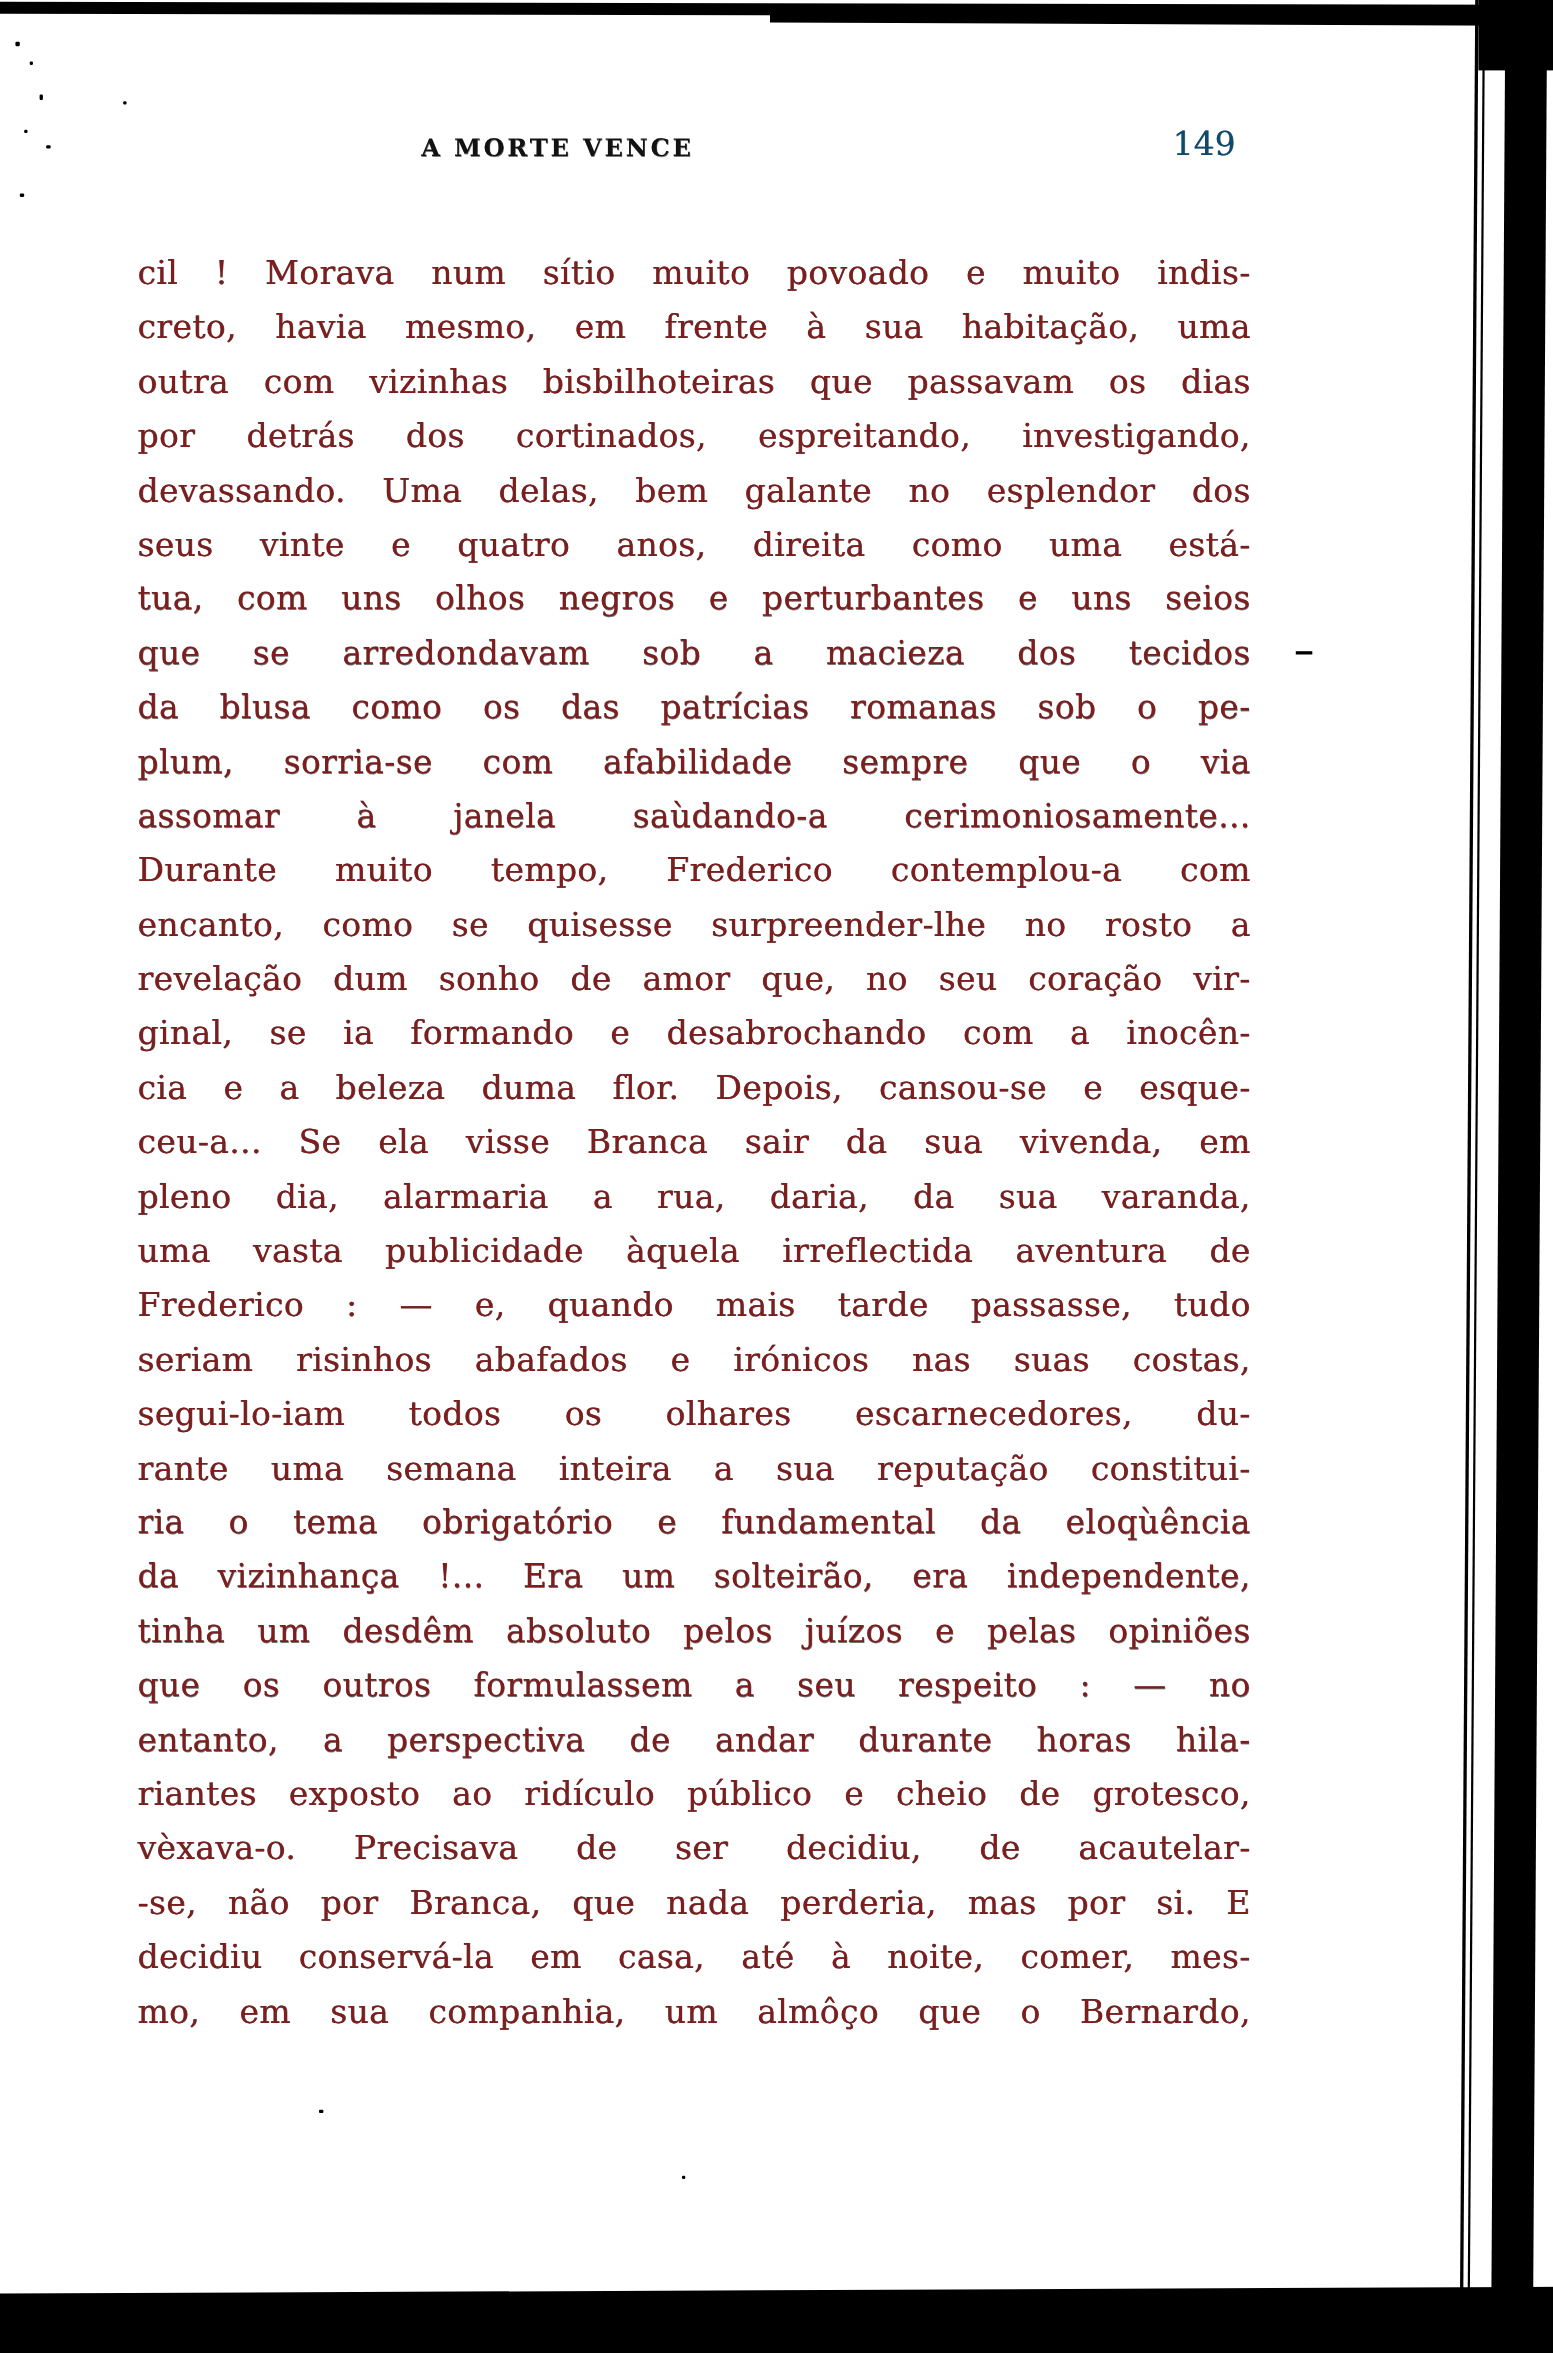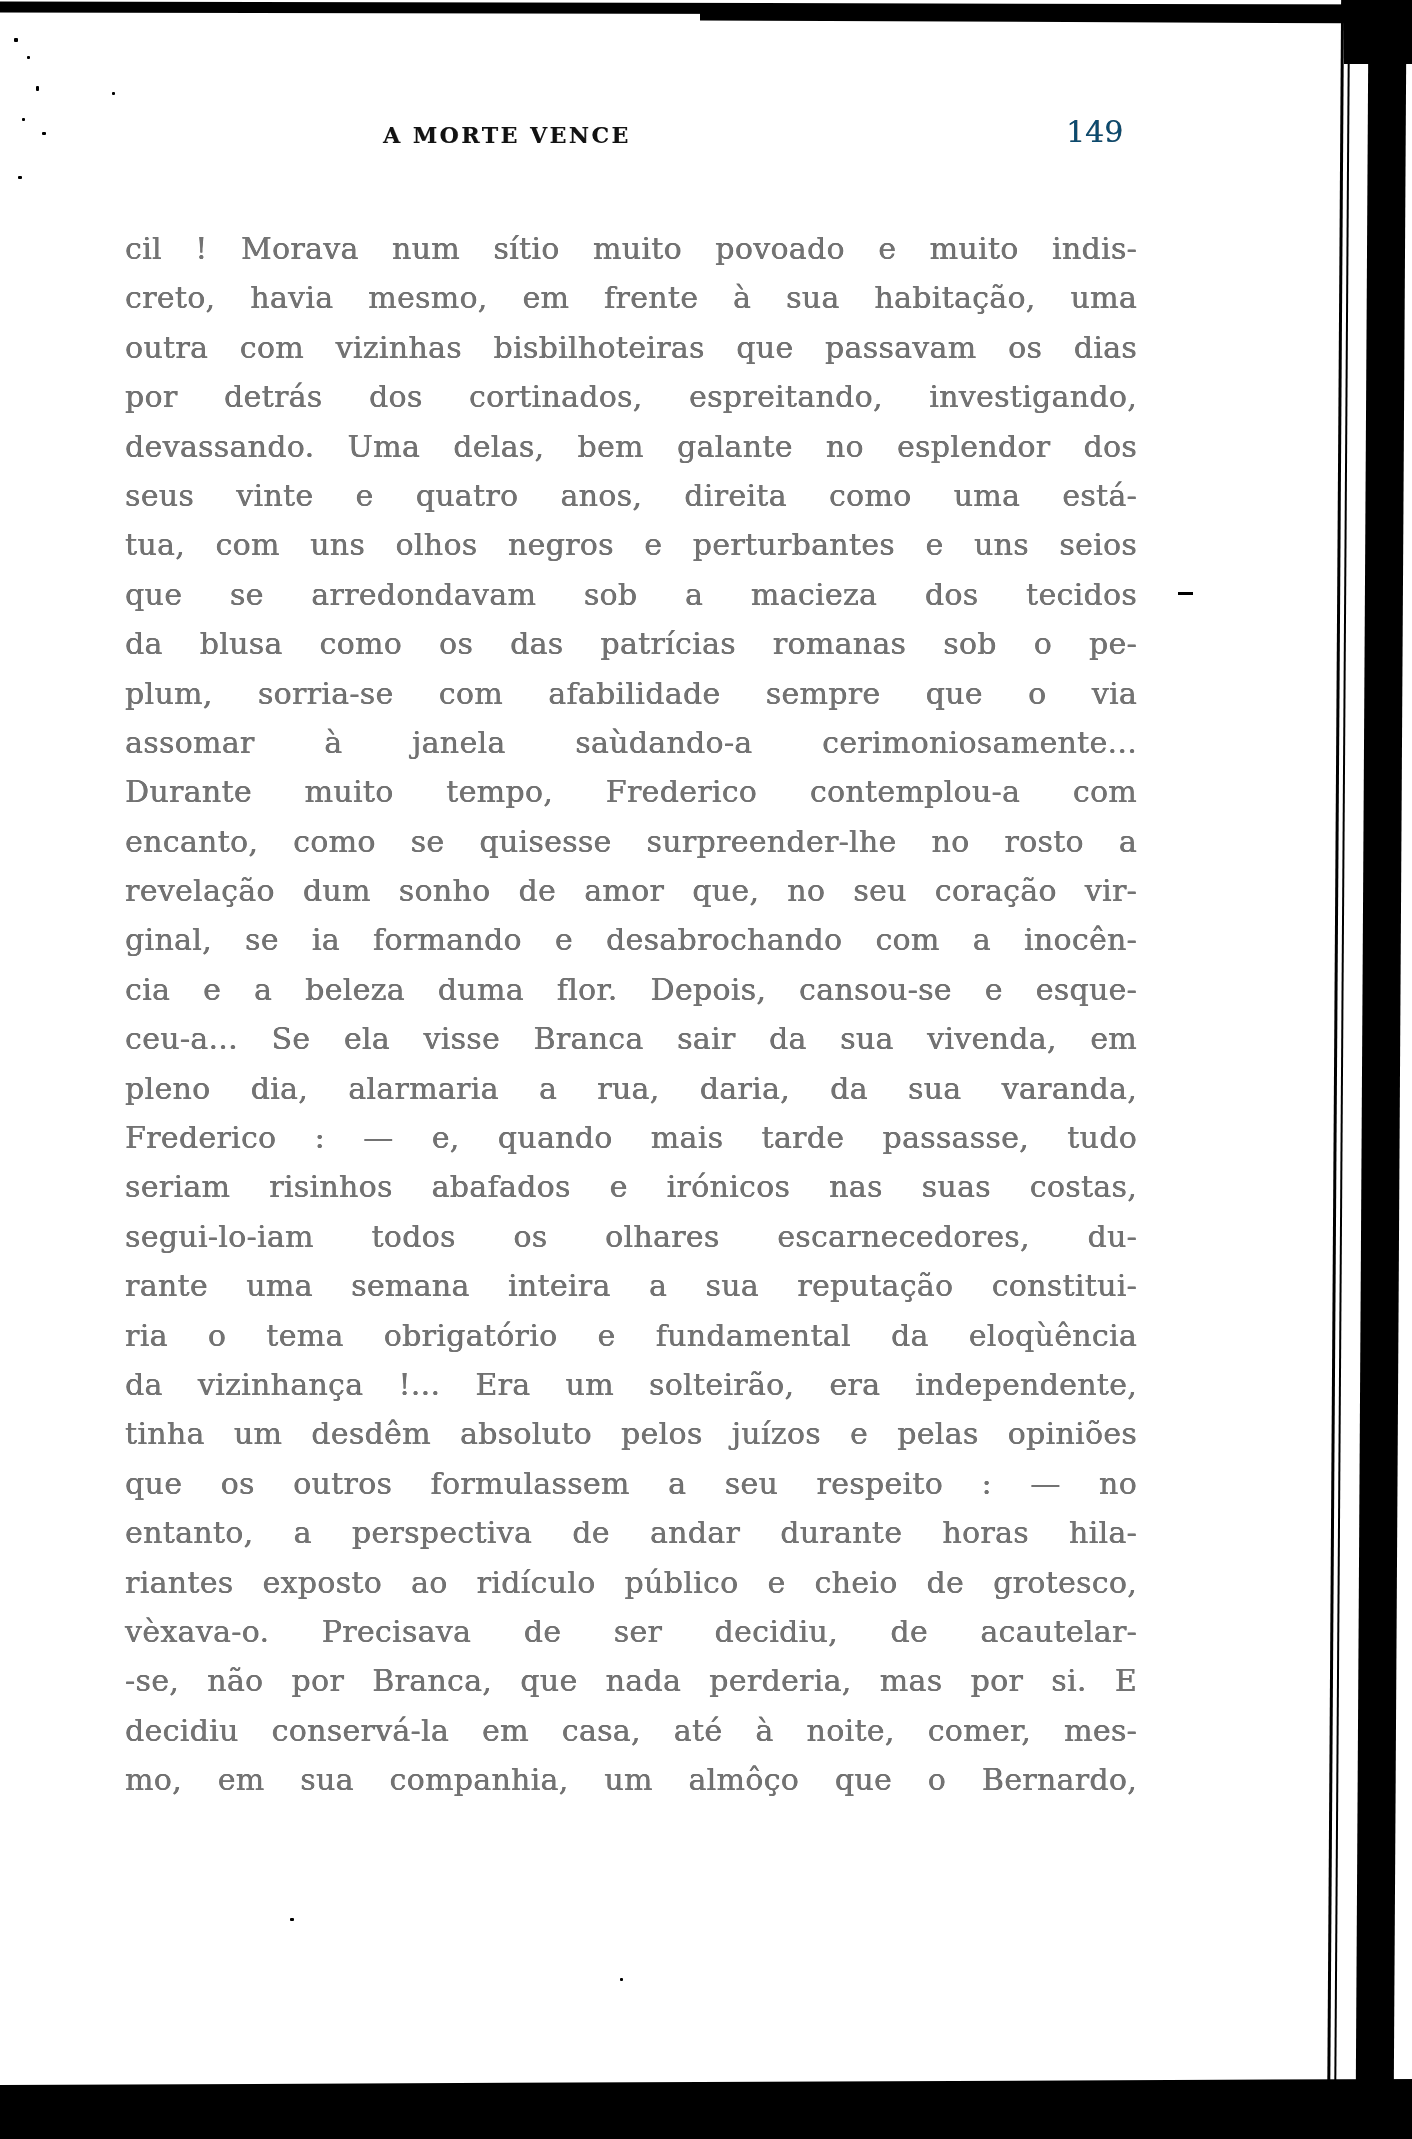--- a/index.html
+++ b/index.html
@@ -44,21 +44,21 @@
     font-size: 30px;
     color: #0c4a6e;
     text-shadow: 0.4px 0.3px 0 rgba(0,0,0,0.5);
   }
 
   
   .body-text {
     position: absolute;
     left: 125px; top: 224px;
     width: 1012px;
-    color: #737373;
+    color: #7f1d1d;
     font-size: 30px;
     letter-spacing: 0.3px;
   }
   .body-text .line {
     height: 49.4px;
     line-height: 49.4px;
     text-align: justify;
     text-align-last: justify;
     white-space: nowrap;
     overflow: visible;
@@ -109,20 +109,21 @@
       <div class="line"><span>da blusa como os das patrícias romanas sob o </span><span class="it">pe-</span></div>
       <div class="line"><span class="it">plum</span><span>, sorria-se com afabilidade sempre que o via</span></div>
       <div class="line"><span>assomar à janela saùdando-a cerimoniosamente...</span></div>
       <div class="line"><span>Durante muito tempo, Frederico contemplou-a com</span></div>
       <div class="line"><span>encanto, como se quisesse surpreender-lhe no rosto a</span></div>
       <div class="line"><span>revelação dum sonho de amor que, no seu coração vir-</span></div>
       <div class="line"><span>ginal, se ia formando e desabrochando com a inocên-</span></div>
       <div class="line"><span>cia e a beleza duma flor. Depois, cansou-se e esque-</span></div>
       <div class="line"><span>ceu-a... Se ela visse Branca sair da sua vivenda, em</span></div>
       <div class="line"><span>pleno dia, alarmaria a rua, daria, da sua varanda,</span></div>
+      <div class="line"><span>uma vasta publicidade àquela irreflectida aventura de</span></div>
       <div class="line"><span>Frederico : — e, quando mais tarde passasse, tudo</span></div>
       <div class="line"><span>seriam risinhos abafados e irónicos nas suas costas,</span></div>
       <div class="line"><span>segui-lo-iam todos os olhares escarnecedores, du-</span></div>
       <div class="line"><span>rante uma semana inteira a sua reputação constitui-</span></div>
       <div class="line"><span>ria o tema obrigatório e fundamental da eloqùência</span></div>
       <div class="line"><span>da vizinhança !... Era um solteirão, era independente,</span></div>
       <div class="line"><span>tinha um desdêm absoluto pelos juízos e pelas opiniões</span></div>
       <div class="line"><span>que os outros formulassem a seu respeito : — no</span></div>
       <div class="line"><span>entanto, a perspectiva de andar durante horas hila-</span></div>
       <div class="line"><span>riantes exposto ao ridículo público e cheio de grotesco,</span></div>

